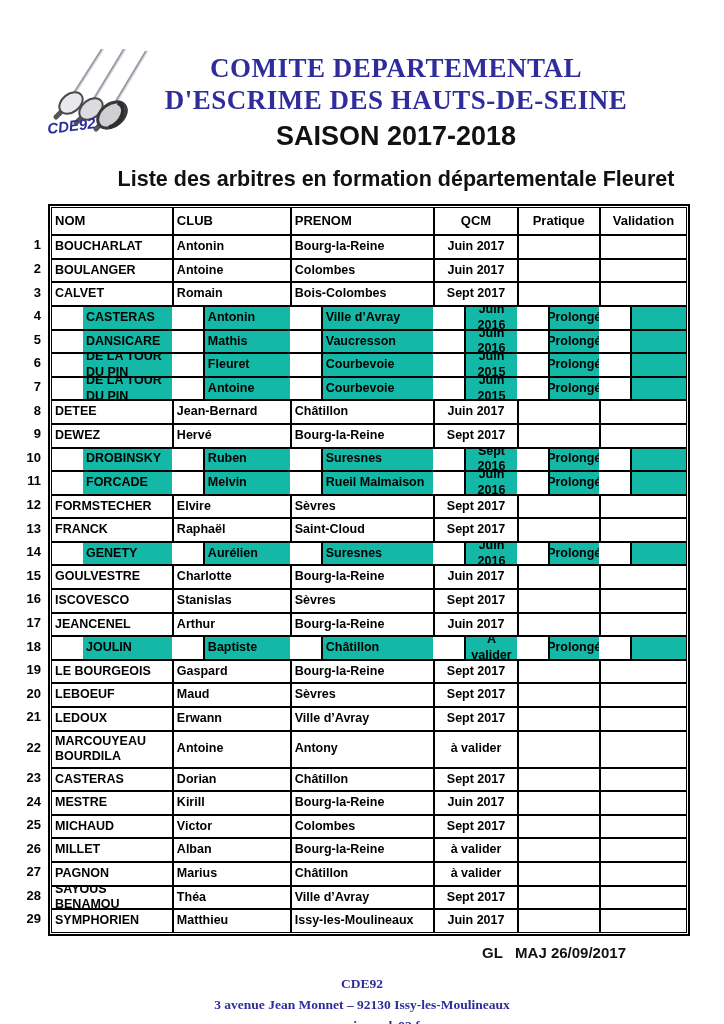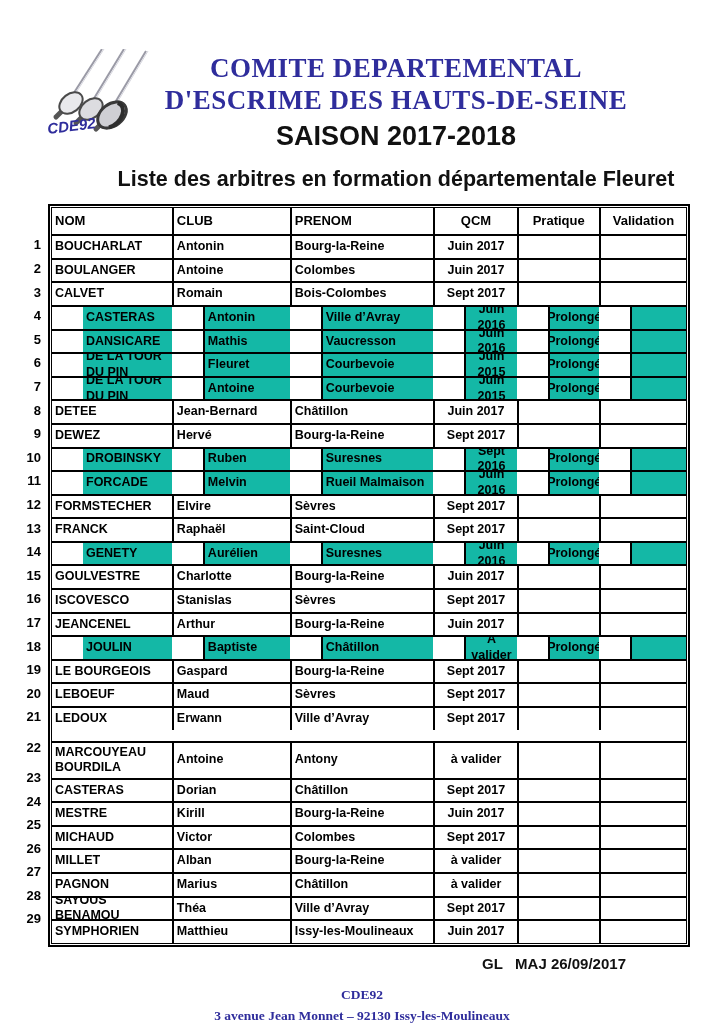--- a/index.html
+++ b/index.html
@@ -37,21 +37,21 @@
     height: 23.6px; display: flex; align-items: center; justify-content: flex-end;
     font-weight: bold; font-size: 13px; padding-right: 3px;
   }
   .num.tall { height: 37px; }
 
   .table-frame { flex: 1; border: 2px solid #000; padding: 1px; background: #fff; }
   .table-inner { border: 1px solid #000; }
 
   .t-row { display: grid; grid-template-columns: 121fr 119fr 145fr 84fr 83fr 88fr; height: 23.6px; }
   .t-row.t-header { height: 26px; }
-  .t-row.tall { height: 37px; margin-top: 11px; }
+  .t-row.tall { height: 37px; }
   .t-body .t-row { border-top: 2px solid #000; }
 
   .cell {
     border-left: 2px solid #000;
     padding: 0 3px;
     display: flex; align-items: center;
     font-weight: bold; font-size: 12.5px;
     line-height: 1.25;
     overflow: hidden;
     background: #fff;

